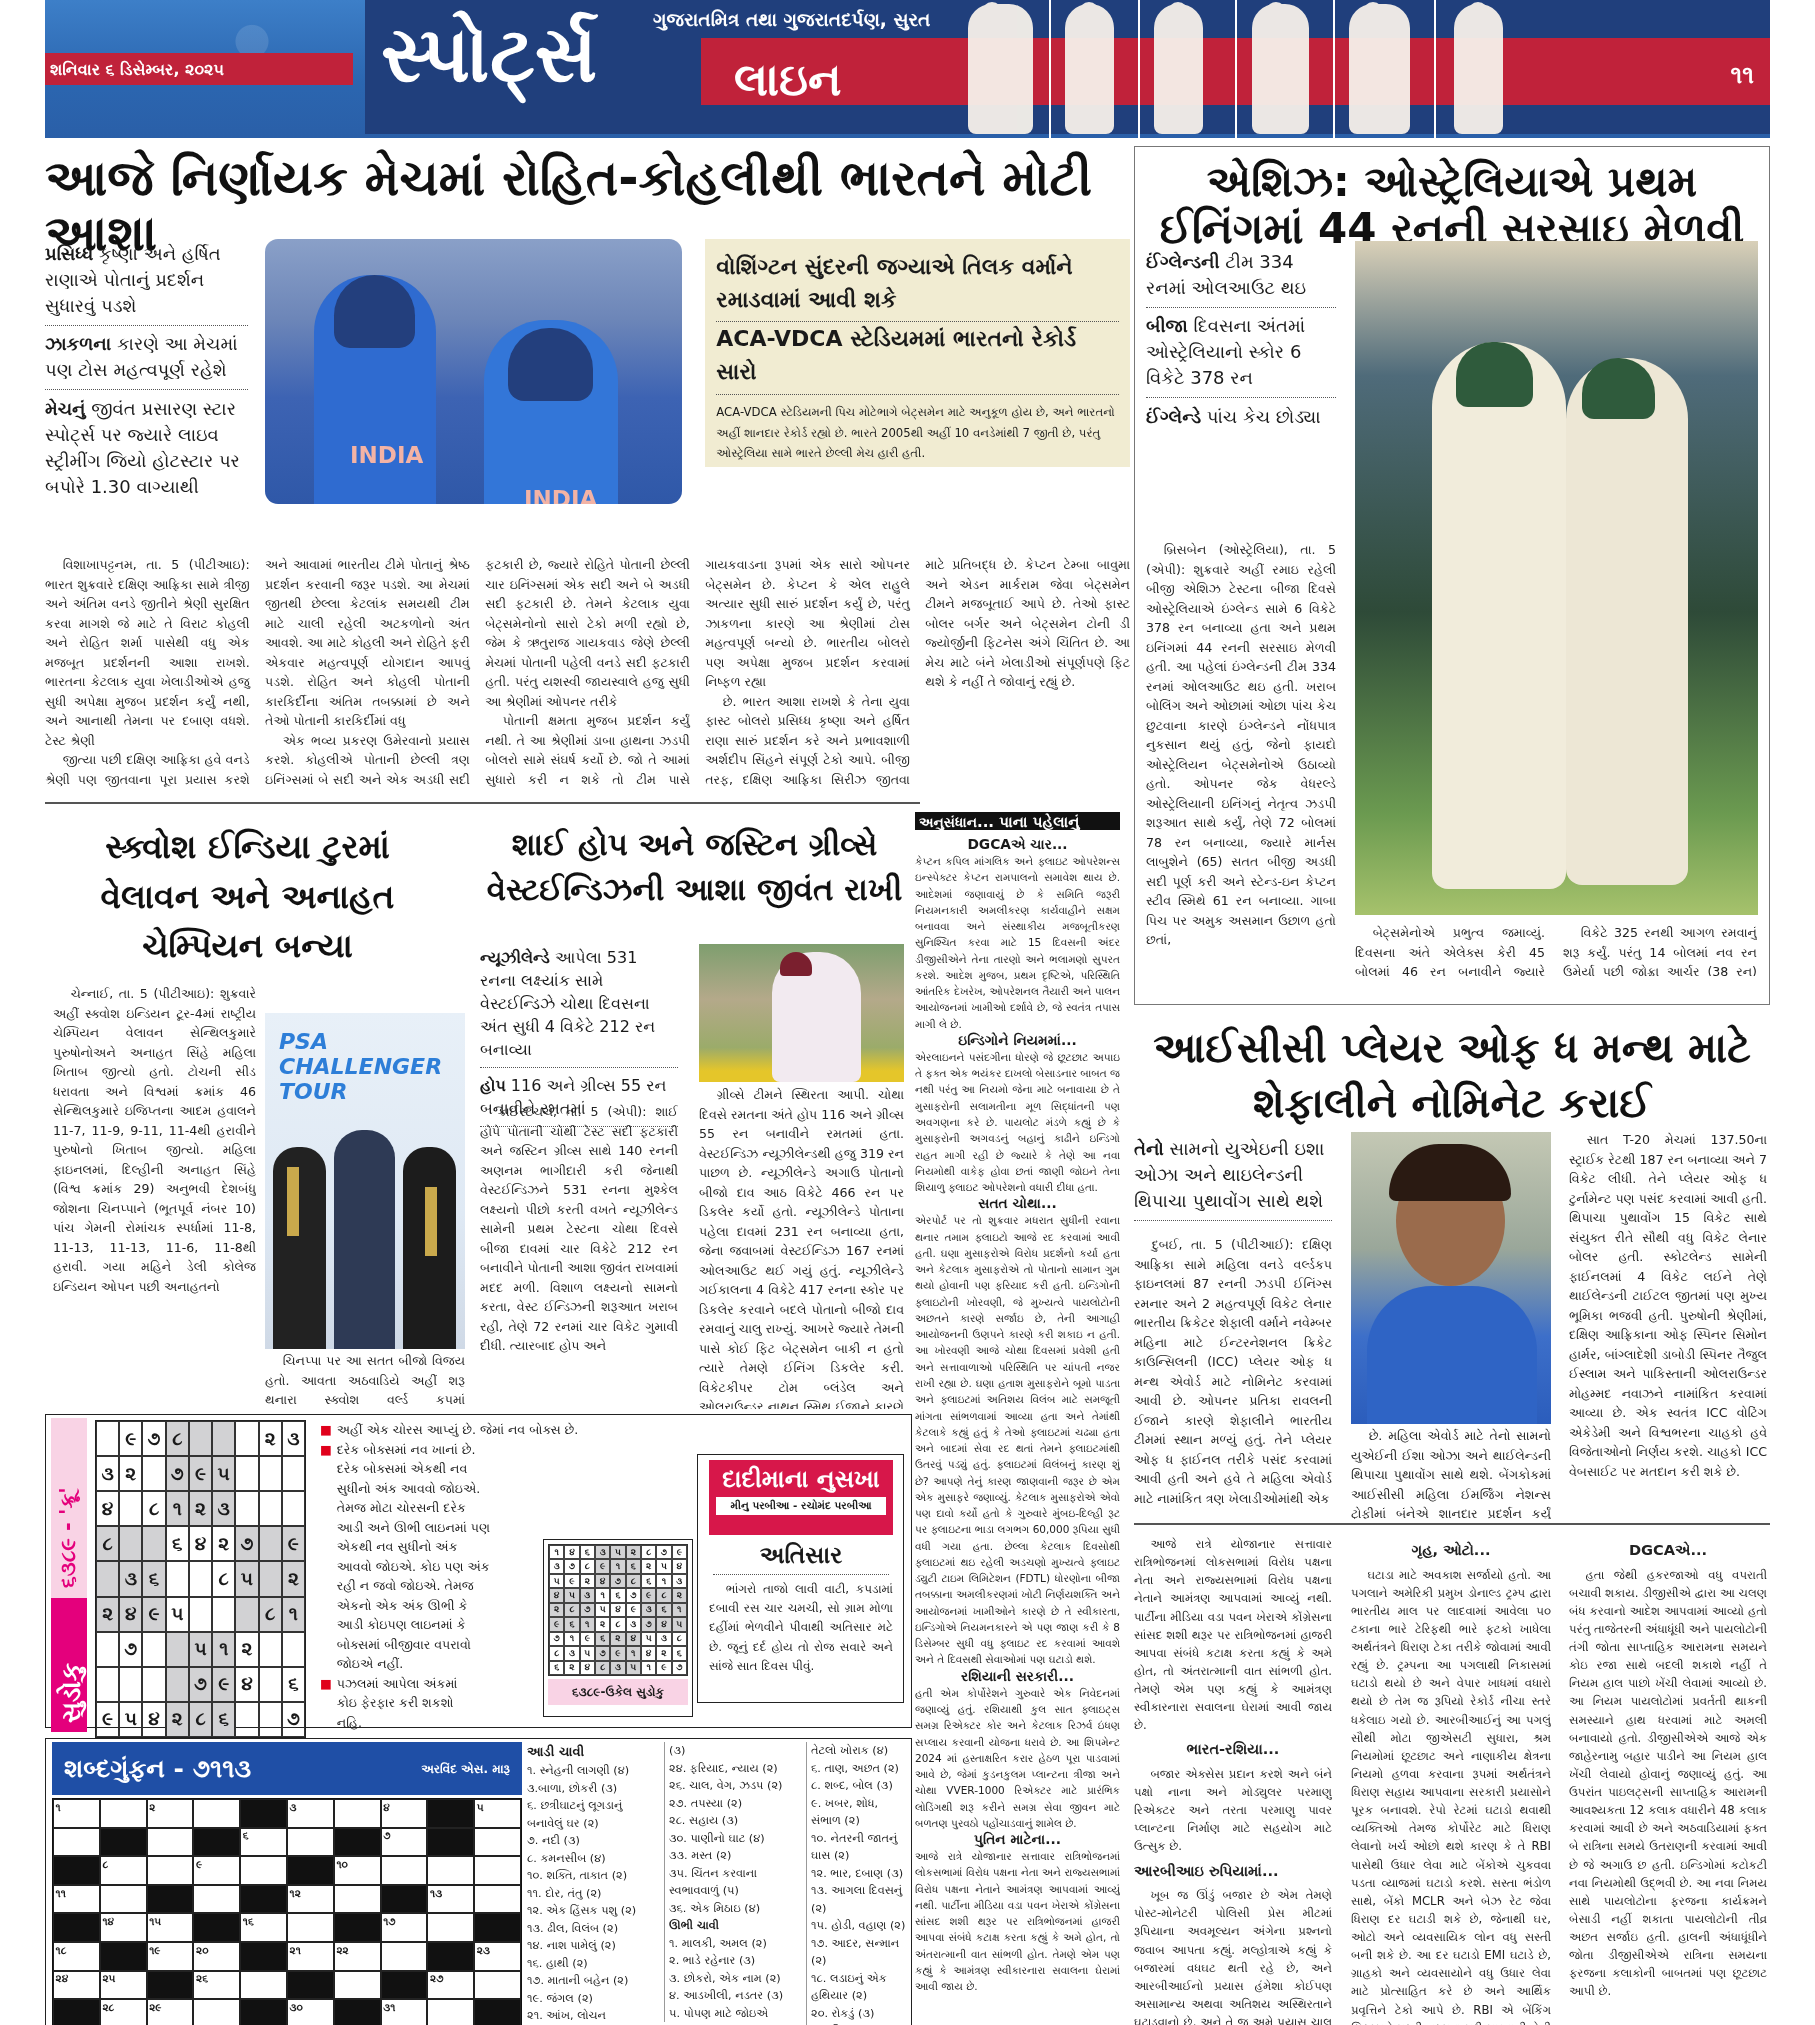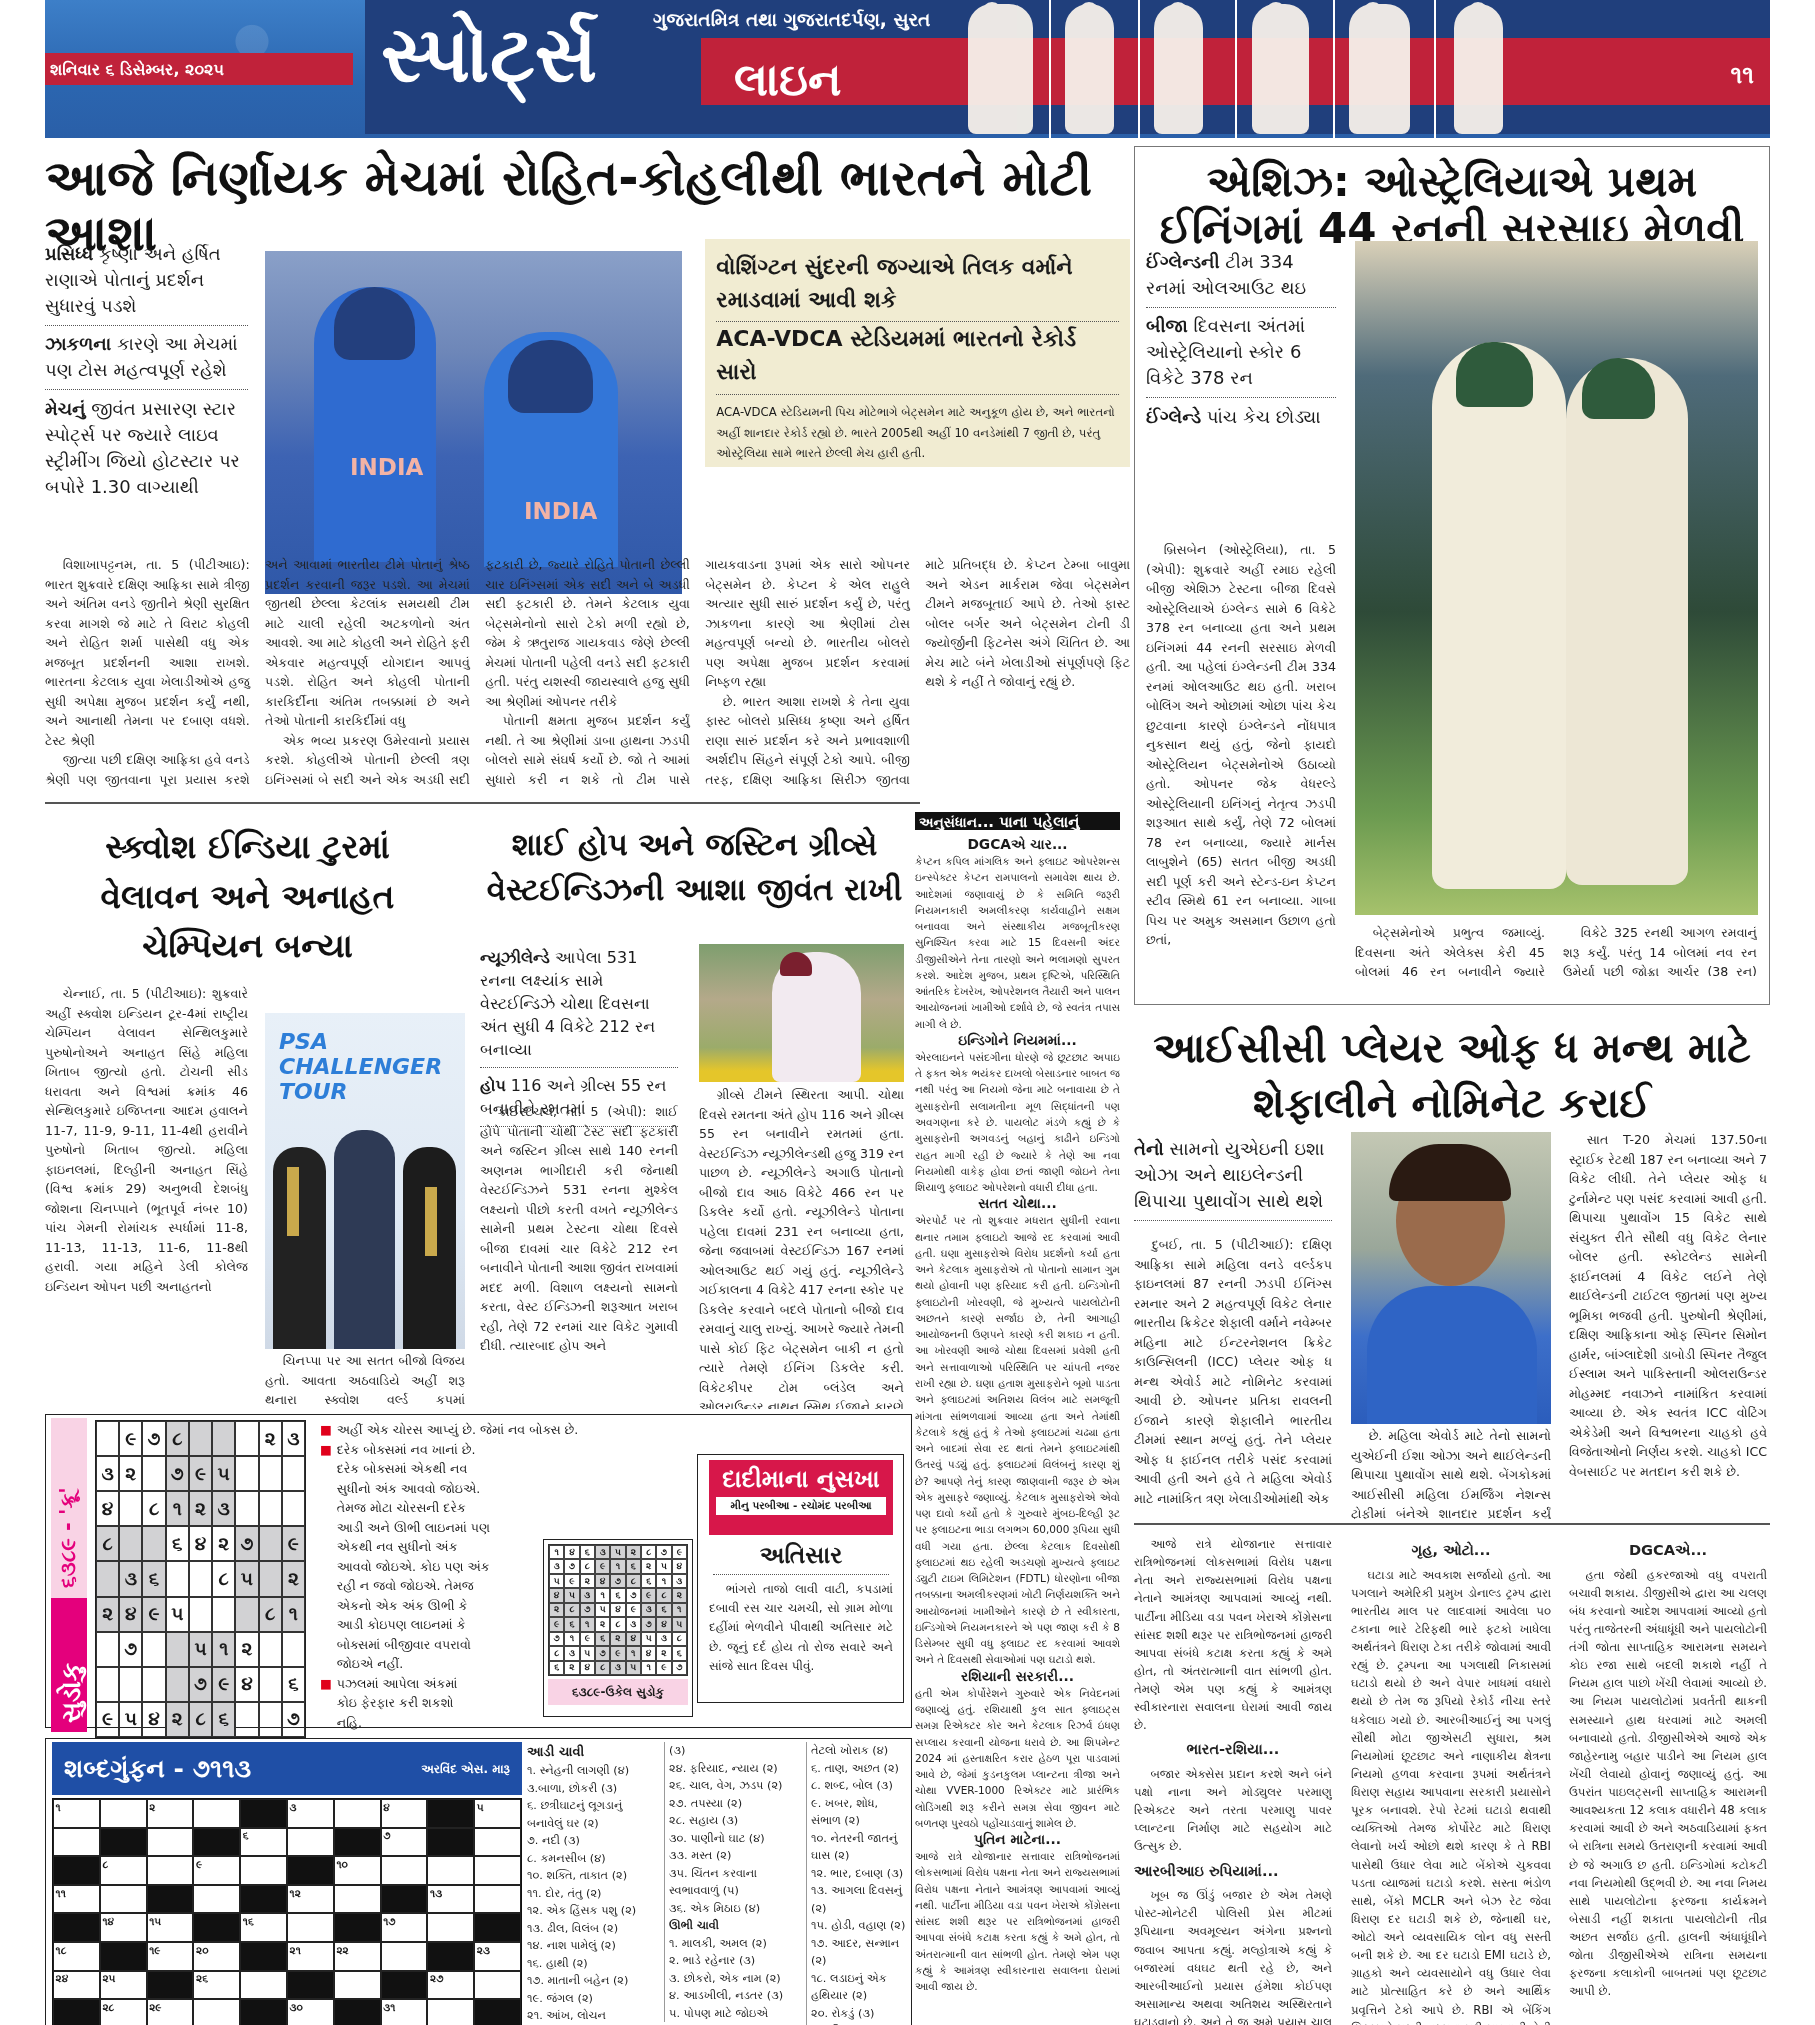--- a/index.html
+++ b/index.html
@@ -94,21 +94,21 @@
 </div>
 
 <div class="abs headline" style="left:45px;top:152px;width:1085px;font-size:49px;">આજે નિર્ણાયક મેચમાં રોહિત-કોહલીથી ભારતને મોટી આશા</div>
 
 <div class="abs col-bullets" style="left:45px;top:235px;width:203px;">
   <div class="item dotted"><b>પ્રસિધ્ધ</b><span> કૃષ્ણા અને હર્ષિત રાણાએ પોતાનું પ્રદર્શન સુધારવું પડશે</span></div>
   <div class="item dotted"><b>ઝાકળના</b><span> કારણે આ મેચમાં પણ ટોસ મહત્વપૂર્ણ રહેશે</span></div>
   <div class="item"><b>મેચનું</b><span> જીવંત પ્રસારણ સ્ટાર સ્પોર્ટ્સ પર જ્યારે લાઇવ સ્ટ્રીમીંગ જિયો હોટસ્ટાર પર બપોરે 1.30 વાગ્યાથી</span></div>
 </div>
 
-<div class="photo" style="left:265px;top:251px;width:417px;height:343px;background:linear-gradient(180deg,#8aa0c8 0%,#6d86b8 30%,#3d63b3 60%,#2f58a8 100%);">
+<div class="photo" style="left:265px;top:239px;width:417px;height:265px;background:linear-gradient(180deg,#8aa0c8 0%,#6d86b8 30%,#3d63b3 60%,#2f58a8 100%);border-radius:13px;">
   <div style="position:absolute;left:49px;top:36px;width:122px;height:275px;background:#2f6bd0;border-radius:57px 57px 0 0;"></div>
   <div style="position:absolute;left:69px;top:36px;width:81px;height:73px;background:#233f7d;border-radius:41px 41px 16px 16px;"></div>
   <div style="position:absolute;left:219px;top:81px;width:134px;height:235px;background:#3376d8;border-radius:61px 61px 0 0;"></div>
   <div style="position:absolute;left:243px;top:89px;width:85px;height:73px;background:#233f7d;border-radius:41px 41px 16px 16px;"></div>
   <div style="position:absolute;left:85px;top:203px;font-size:23px;font-weight:bold;color:#f3b3a5;">INDIA</div>
   <div style="position:absolute;left:259px;top:247px;font-size:23px;font-weight:bold;color:#f3b3a5;">INDIA</div>
 </div>
 
 <div class="abs yellowbox" style="left:705px;top:239px;width:425px;height:228px;">
   <h3 class="dotted">વોશિંગ્ટન સુંદરની જગ્યાએ તિલક વર્માને રમાડવામાં આવી શકે</h3>
@@ -142,21 +142,21 @@
   <p>બ્રિસબેન (ઓસ્ટ્રેલિયા), તા. 5 (એપી): શુક્રવારે અહીં રમાઇ રહેલી બીજી એશિઝ ટેસ્ટના બીજા દિવસે ઓસ્ટ્રેલિયાએ ઇંગ્લેન્ડ સામે 6 વિકેટે 378 રન બનાવ્યા હતા અને પ્રથમ ઇનિંગમાં 44 રનની સરસાઇ મેળવી હતી. આ પહેલાં ઇંગ્લેન્ડની ટીમ 334 રનમાં ઓલઆઉટ થઇ હતી. ખરાબ બોલિંગ અને ઓછામાં ઓછા પાંચ કેચ છુટવાના કારણે ઇંગ્લેન્ડને નોંધપાત્ર નુકસાન થયું હતું, જેનો ફાયદો ઓસ્ટ્રેલિયન બેટ્સમેનોએ ઉઠાવ્યો હતો. ઓપનર જેક વેધરલ્ડે ઓસ્ટ્રેલિયાની ઇનિંગનું નેતૃત્વ ઝડપી શરૂઆત સાથે કર્યું, તેણે 72 બોલમાં 78 રન બનાવ્યા, જ્યારે માર્નસ લાબુશેને (65) સતત બીજી અડધી સદી પૂર્ણ કરી અને સ્ટેન્ડ-ઇન કેપ્ટન સ્ટીવ સ્મિથે 61 રન બનાવ્યા. ગાબા પિચ પર અમુક અસમાન ઉછાળ હતો છતાં,</p>
 </div>
 <div class="abs body-text" style="left:1355px;top:923px;width:190px;height:53px;overflow:hidden;">
   <p>બેટ્સમેનોએ પ્રભુત્વ જમાવ્યું. દિવસના અંતે એલેક્સ કેરી 45 બોલમાં 46 રન બનાવીને જ્યારે માઇકલ નેસર 15 રન બનાવીને ક્રીઝ પર હાજર હતાં બંને વચ્ચે 49 રનની ભાગીદારી થઇ હતી. ઇંગ્લેન્ડે બીજા દિવસે સવારે 9</p>
 </div>
 <div class="abs body-text" style="left:1563px;top:923px;width:194px;height:53px;overflow:hidden;">
   <p>વિકેટે 325 રનથી આગળ રમવાનું શરૂ કર્યું. પરંતુ 14 બોલમાં નવ રન ઉમેર્યા પછી જોફ્રા આર્ચર (38 રન) આઉટ થતા તેની પ્રથમ ઇનિંગ સમાપ્ત થઇ. રૂટ 138 રન બનાવીને અણનમ રહ્યો, જે ઓસ્ટ્રેલિયામાં તેની પ્રથમ એશિઝ સદી હતી.</p>
 </div>
 
 <div class="abs headline" style="left:53px;top:822px;width:389px;font-size:33px;text-align:center;line-height:1.5;">સ્ક્વોશ ઈન્ડિયા ટુરમાં વેલાવન અને અનાહત ચેમ્પિયન બન્યા</div>
-<div class="abs body-text" style="left:45px;top:984px;width:203px;height:417px;overflow:hidden;">
+<div class="abs body-text" style="left:53px;top:984px;width:203px;height:417px;overflow:hidden;">
   <p>ચેન્નાઈ, તા. 5 (પીટીઆઇ): શુક્રવારે અહીં સ્ક્વોશ ઇન્ડિયન ટૂર-4માં રાષ્ટ્રીય ચેમ્પિયન વેલાવન સેન્થિલકુમારે પુરુષોનોઅને અનાહત સિંહે મહિલા ખિતાબ જીત્યો હતો. ટોચની સીડ ધરાવતા અને વિશ્વમાં ક્રમાંક 46 સેન્થિલકુમારે ઇજિપ્તના આદમ હવાલને 11-7, 11-9, 9-11, 11-4થી હરાવીને પુરુષોનો ખિતાબ જીત્યો. મહિલા ફાઇનલમાં, દિલ્હીની અનાહત સિંહે (વિશ્વ ક્રમાંક 29) અનુભવી દેશબંધુ જોશના ચિનપ્પાને (ભૂતપૂર્વ નંબર 10) પાંચ ગેમની રોમાંચક સ્પર્ધામાં 11-8, 11-13, 11-13, 11-6, 11-8થી હરાવી. ગયા મહિને ડેલી કોલેજ ઇન્ડિયન ઓપન પછી અનાહતનો</p>
 </div>
 <div class="photo" style="left:265px;top:1013px;width:200px;height:336px;background:linear-gradient(180deg,#e8f0f8 0%,#dfe9f4 60%,#cfd9e6 100%);">
   <div style="position:absolute;left:14px;top:16px;font-size:22px;font-weight:bold;color:#2d7ed8;font-style:italic;">PSA CHALLENGER TOUR</div>
   <div style="position:absolute;left:8px;top:134px;width:53px;height:203px;background:#222;border-radius:24px 24px 0 0;"></div>
   <div style="position:absolute;left:69px;top:117px;width:61px;height:219px;background:#2e3a55;border-radius:28px 28px 0 0;"></div>
   <div style="position:absolute;left:138px;top:134px;width:53px;height:203px;background:#1c1c1c;border-radius:24px 24px 0 0;"></div>
   <div style="position:absolute;left:22px;top:154px;width:12px;height:69px;background:#c9a94c;"></div>
   <div style="position:absolute;left:160px;top:174px;width:12px;height:69px;background:#c9a94c;"></div>
 </div>

